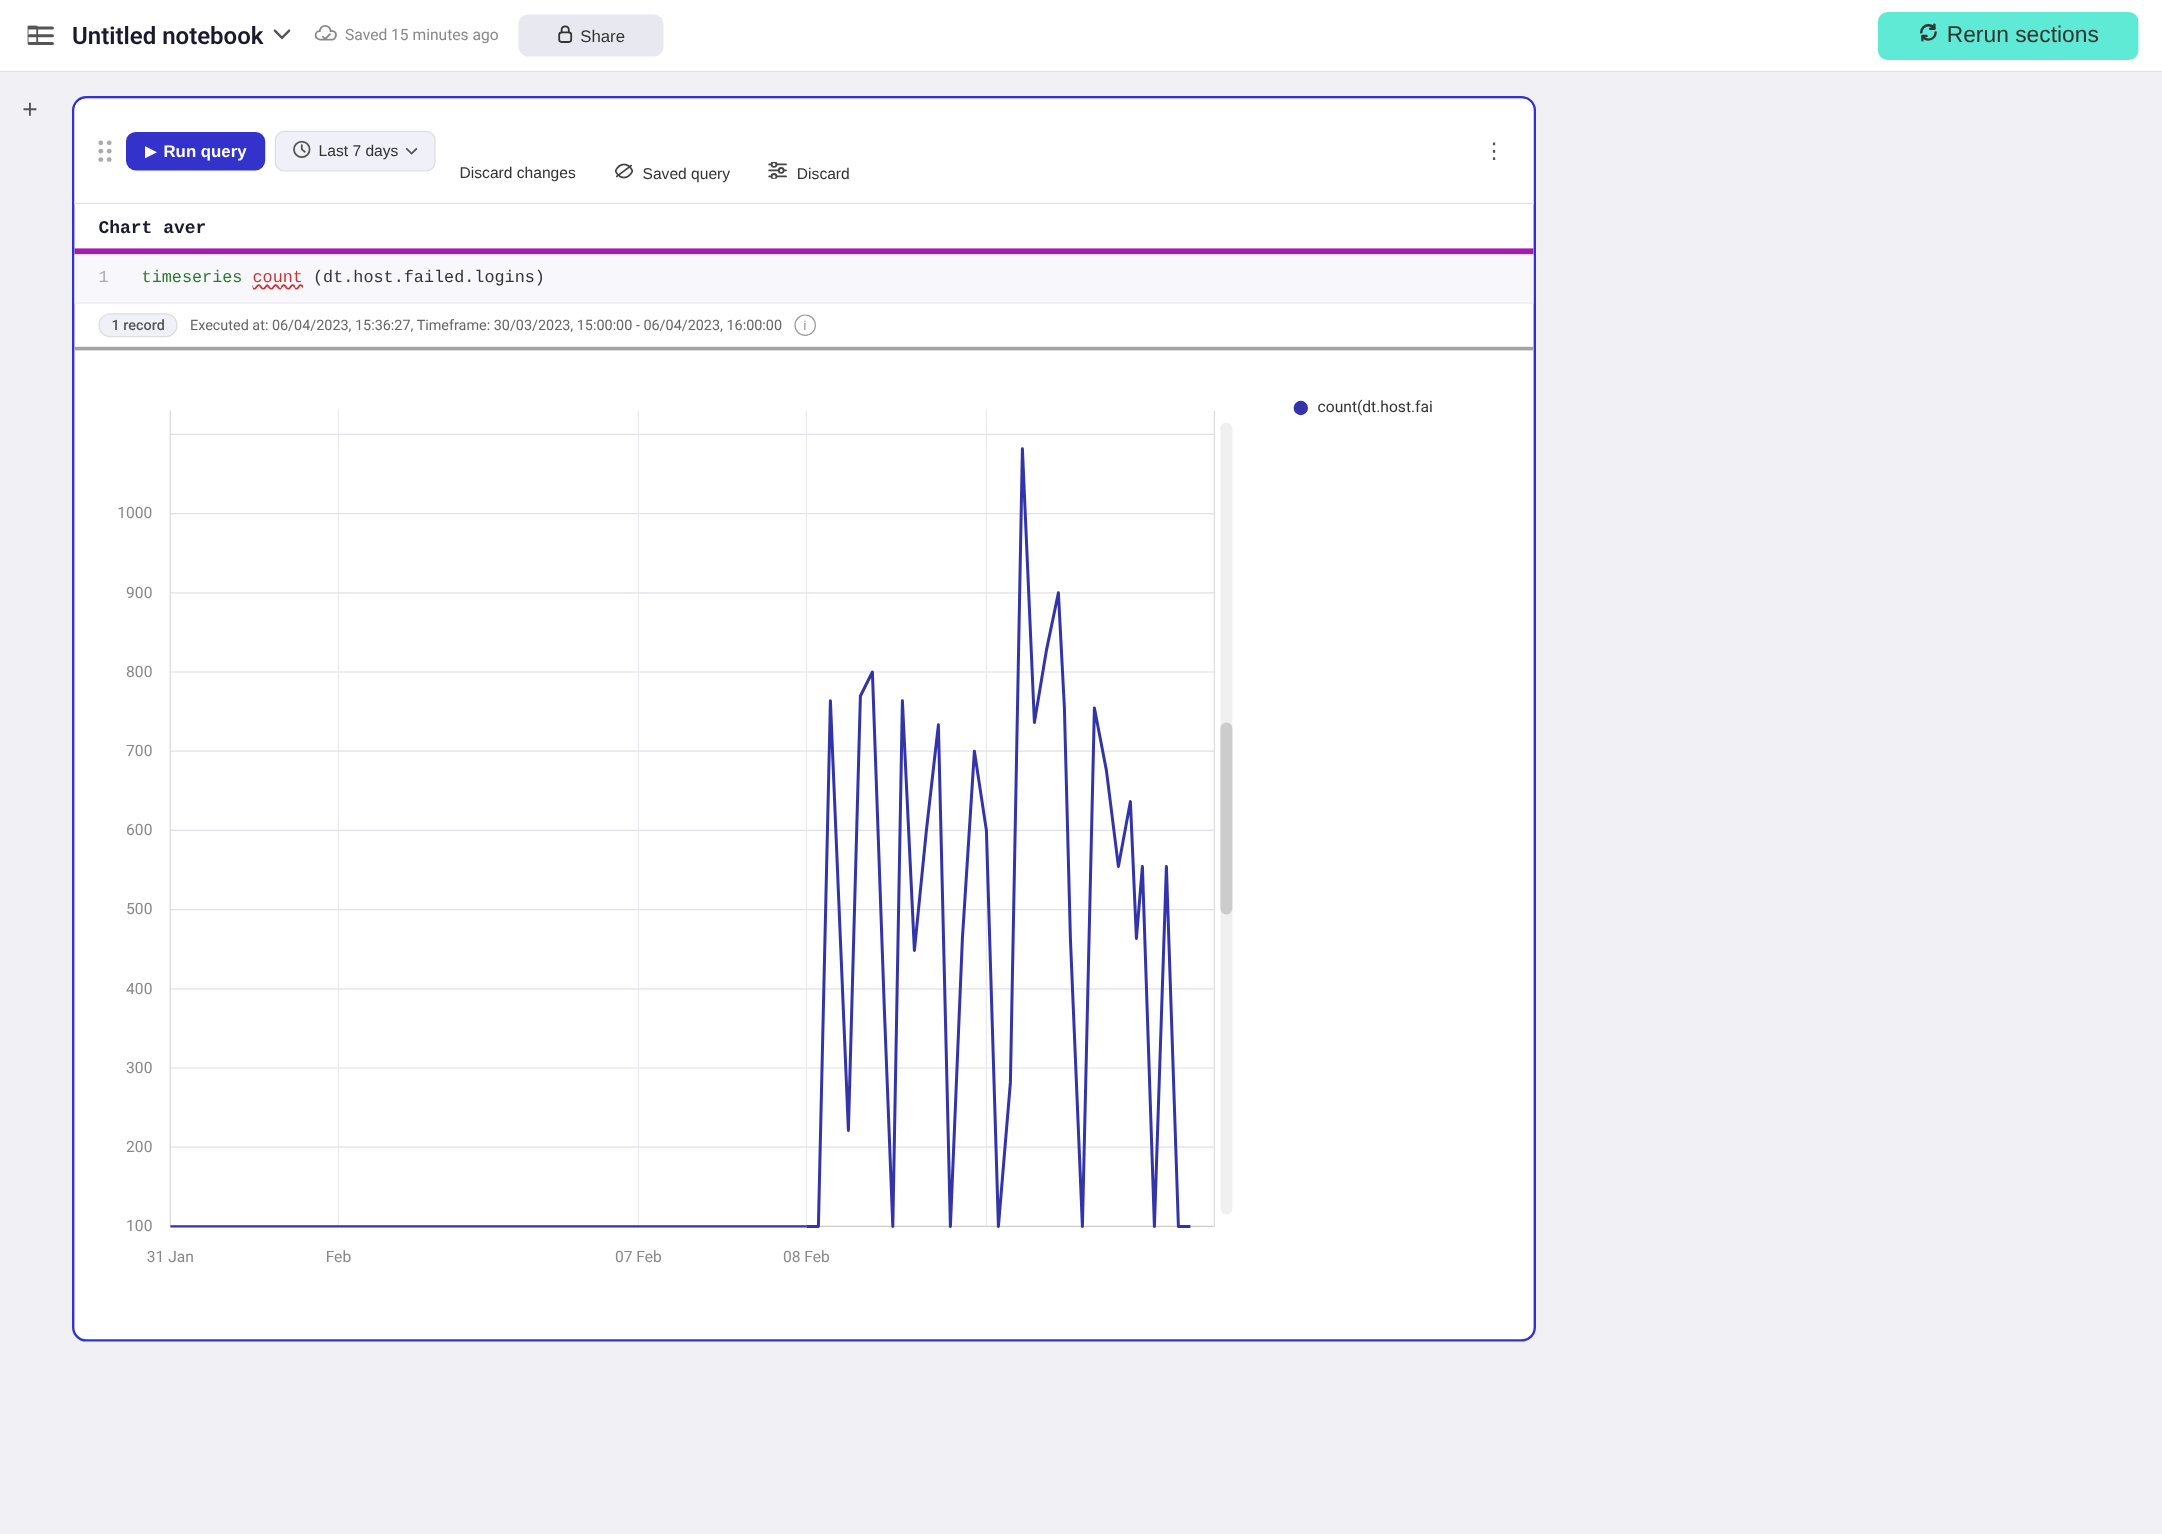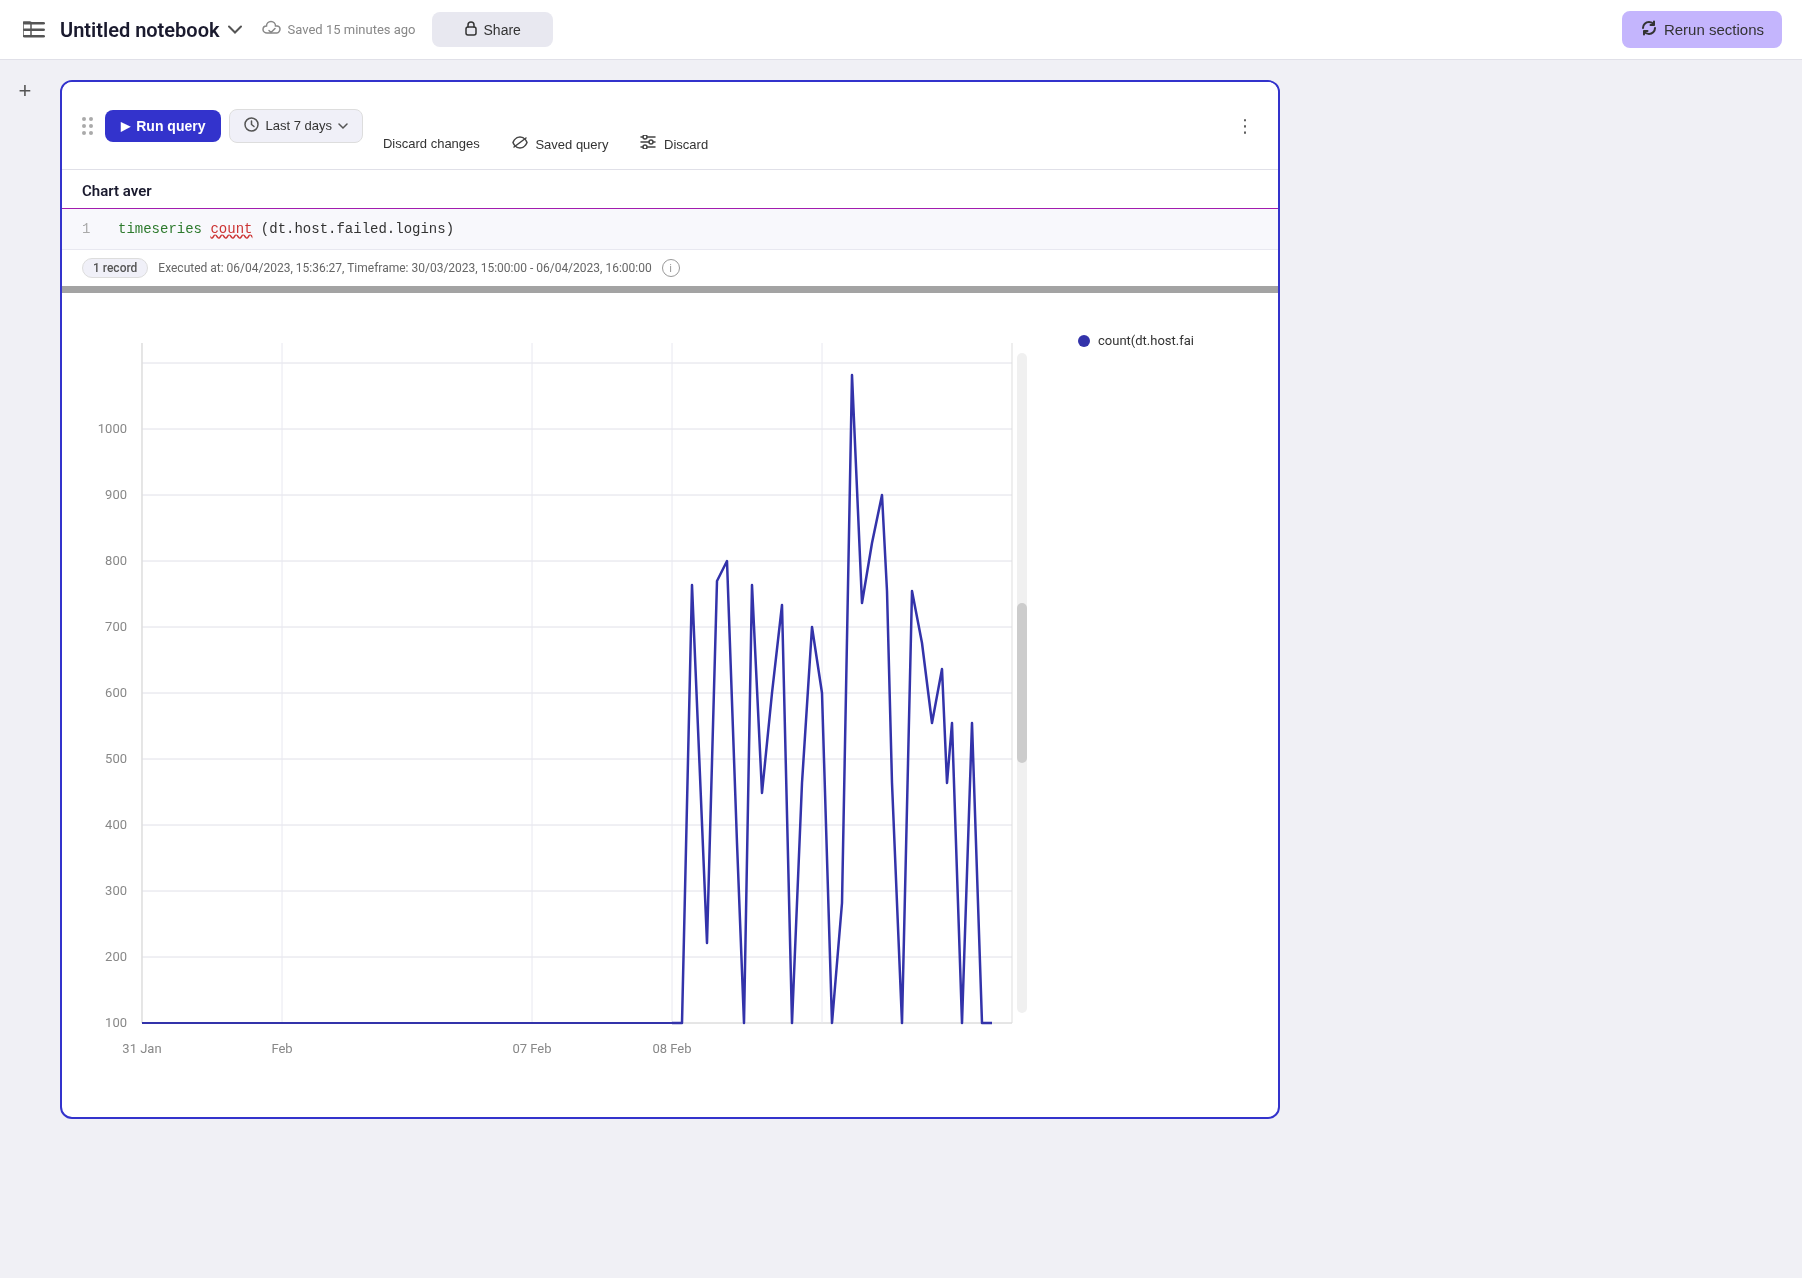--- a/index.html
+++ b/index.html
@@ -69,25 +69,25 @@
       font-size: 14px;
       font-weight: 500;
       cursor: pointer;
       color: #333;
       margin-left: 16px;
     }
     .rerun-btn {
       display: flex;
       align-items: center;
       gap: 6px;
-      background: #c4b5fd;
+      background: #5eead4;
       border: none;
       border-radius: 8px;
-      padding: 8px 18px;
-      font-size: 15px;
+      padding: 8px 33px;
+      font-size: 19px;
       font-weight: 500;
       cursor: pointer;
       color: #333;
       margin-left: auto;
     }
 
     
     .main-content {
       display: flex;
       padding: 20px;
@@ -200,21 +200,22 @@
       border-radius: 6px;
       margin-left: auto;
     }
 
     
     .chart-title-bar {
       padding: 12px 20px 8px;
       font-size: 15px;
       font-weight: 600;
       color: #1a1a2e;
-      border-bottom: 1px solid #a21caf;
+      border-bottom: 5px solid #a21caf;
+      font-family: Liberation Mono, monospace;
     }
 
     
     .query-editor {
       padding: 12px 20px;
       background: #f8f8fc;
       border-bottom: 1px solid #e8e8f0;
       font-family: 'Monaco', 'Menlo', 'Courier New', monospace;
       font-size: 14px;
       display: flex;
@@ -236,21 +237,21 @@
     .query-code .paren {
       color: #333;
     }
 
     
     .exec-info {
       display: flex;
       align-items: center;
       gap: 10px;
       padding: 8px 20px;
-      border-bottom: 7px solid #a3a3a3;
+      border-bottom: 3px solid #a3a3a3;
       font-size: 12px;
       color: #666;
     }
     .record-badge {
       background: #f0f0f8;
       border: 1px solid #ddd;
       border-radius: 20px;
       padding: 2px 10px;
       font-size: 12px;
       font-weight: 500;

